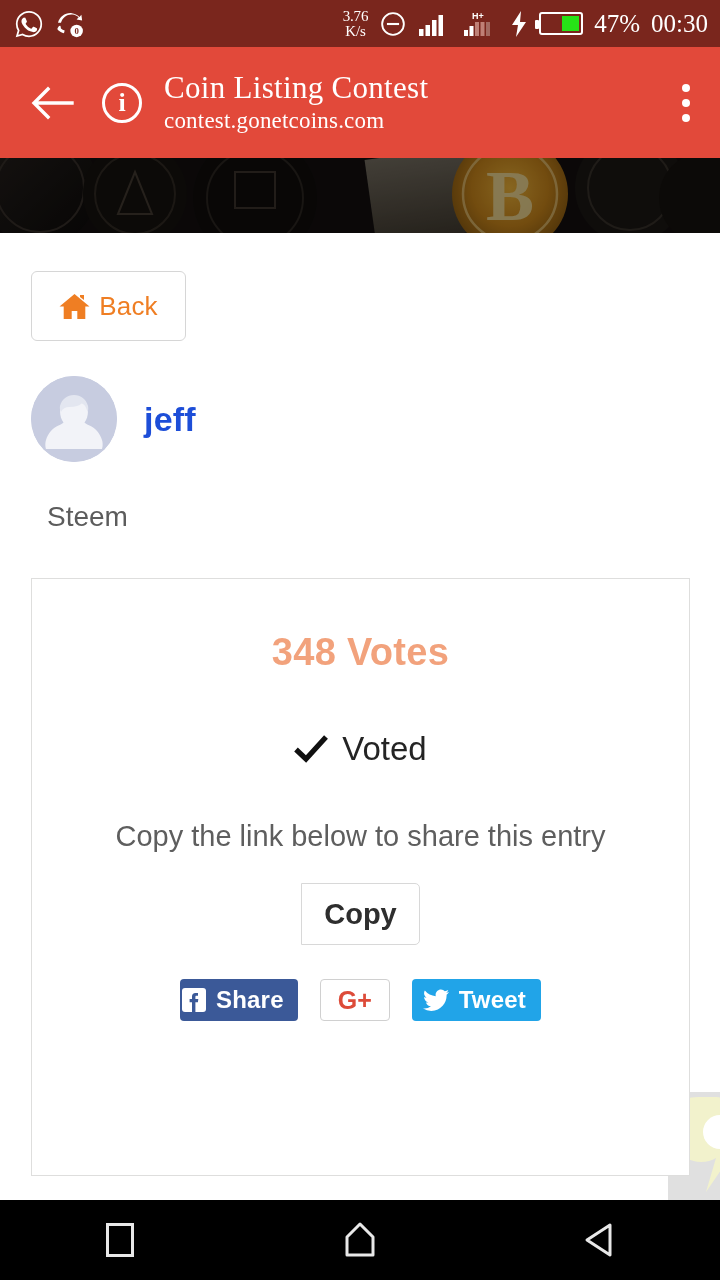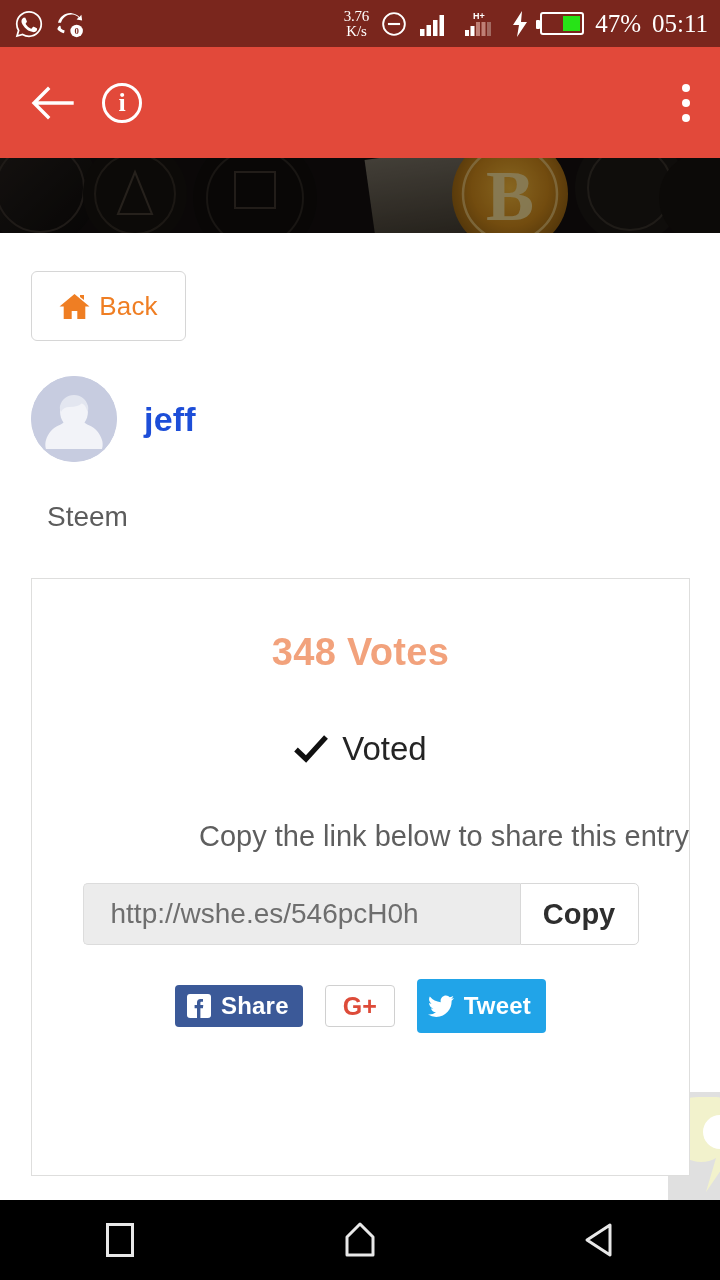--- a/index.html
+++ b/index.html
@@ -140,21 +140,21 @@
   .voted-row {
     display: flex; align-items: center; justify-content: center; gap: 14px;
     margin-top: 56px;
   }
   .voted-text { font-size: 33px; color: #242424; font-weight: 400; }
   .vote-again {
     text-align: center; margin-top: 36px;
     font-size: 33px; color: #2c2c2c; font-weight: 400;
   }
   .copy-hint {
-    text-align: right; margin-top: 52px;
+    text-align: center; margin-top: 52px;
     font-size: 29px; color: #5e5e5e; font-weight: 300;
   }
   .link-row {
     display: flex; justify-content: center; margin-top: 30px;
   }
   .link-input {
     width: 437px; height: 62px;
     background: #ececec; border: 1px solid #dcdcdc; border-right: none;
     border-radius: 5px 0 0 5px;
     display: flex; align-items: center;
@@ -169,33 +169,33 @@
     border-radius: 0 5px 5px 0;
     display: flex; align-items: center; justify-content: center;
     font-size: 29px; color: #2e2e2e; cursor: pointer; font-weight: bold;
   }
   .social-row {
     display: flex; justify-content: center; align-items: center;
     gap: 22px; margin-top: 34px;
   }
   .btn-fb {
     background: #3b5998; border-radius: 4px;
-    height: 42px; padding: 0 14px 0 11px;
+    height: 42px; padding: 0 14px 0 1px;
     display: flex; align-items: center; gap: 9px; cursor: pointer;
   }
   .btn-fb .t { color: #fff; font-size: 24px; font-weight: bold; letter-spacing: 0.2px; }
   .btn-gp {
     background: #ffffff; border: 1px solid #d0d0d0; border-radius: 4px;
     height: 42px; padding: 0 17px;
     display: flex; align-items: center; cursor: pointer;
   }
   .btn-gp .t { color: #dd4b39; font-size: 25px; font-weight: bold; }
   .btn-tw {
     background: #21a4e8; border-radius: 4px;
-    height: 54px; padding: 0 15px 0 11px;
+    height: 42px; padding: 0 15px 0 11px;
     display: flex; align-items: center; gap: 9px; cursor: pointer;
   }
   .btn-tw .t { color: #fff; font-size: 24px; font-weight: bold; letter-spacing: 0.2px; }
 
   
   .watermark {
     position: absolute; left: 668px; top: 1092px;
     width: 112px; height: 108px;
     background: #e0e0e0;
     overflow: hidden; z-index: 2;
@@ -250,30 +250,34 @@
         <rect x="17.5" y="12" width="4" height="14" fill="#bf8076"></rect>
         <rect x="23" y="12" width="4" height="14" fill="#a36a61"></rect>
       </svg>
       <svg width="18" height="28" viewBox="0 0 18 28">
         <path d="M11 1 2 15h6l-2 12 10-15h-6z" fill="#ffffff"></path>
       </svg>
       <div class="battery">
         <div class="fill"></div>
       </div>
       <div class="sb-text">47%</div>
-      <div class="sb-text">05:11</div>
+      <div class="sb-text">00:30</div>
     </div>
   </div>
 
   <div class="appbar">
     <svg class="back-arrow" viewBox="0 0 44 40">
       <path d="M42 20 H5 M18 6 L4 20 L18 34" fill="none" stroke="#ffffff" stroke-width="3.4" stroke-linecap="square"></path>
     </svg>
     <div class="info-circle">
       <span>i</span>
+    </div>
+    <div class="appbar-titles">
+      <div class="appbar-title">Coin Listing Contest</div>
+      <div class="appbar-sub">contest.gonetcoins.com</div>
     </div>
     <div class="overflow">
       <i></i>
       <i></i>
       <i></i>
     </div>
   </div>
 
   <div class="banner">
     <svg width="720" height="75" viewBox="0 0 720 75">
@@ -342,21 +346,20 @@
         <svg width="34" height="30" viewBox="0 0 34 30">
           <path d="M2 15.5 L12 25 L32 3" fill="none" stroke="#101010" stroke-width="5.2" stroke-linecap="butt" stroke-linejoin="miter"></path>
         </svg>
         <span class="voted-text">Voted</span>
       </div>
 
 
       <div class="copy-hint">Copy the link below to share this entry</div>
 
       <div class="link-row">
-        <div class="link-input">http://wshe.es/546pcH0h</div>
         <div class="copy-btn">Copy</div>
       </div>
 
       <div class="social-row">
         <div class="btn-fb">
           <svg width="26" height="26" viewBox="0 0 26 26">
             <rect x="1" y="1" width="24" height="24" rx="3" fill="#ffffff"></rect>
             <path d="M17 6h-2.6c-2.1 0-3.4 1.3-3.4 3.4V12H8.6v3.2H11V25h3.4v-9.8h2.5l.4-3.2h-2.9V9.9c0-.7.3-1.1 1.1-1.1H17z" fill="#3b5998"></path>
           </svg>
           <span class="t">Share</span>

